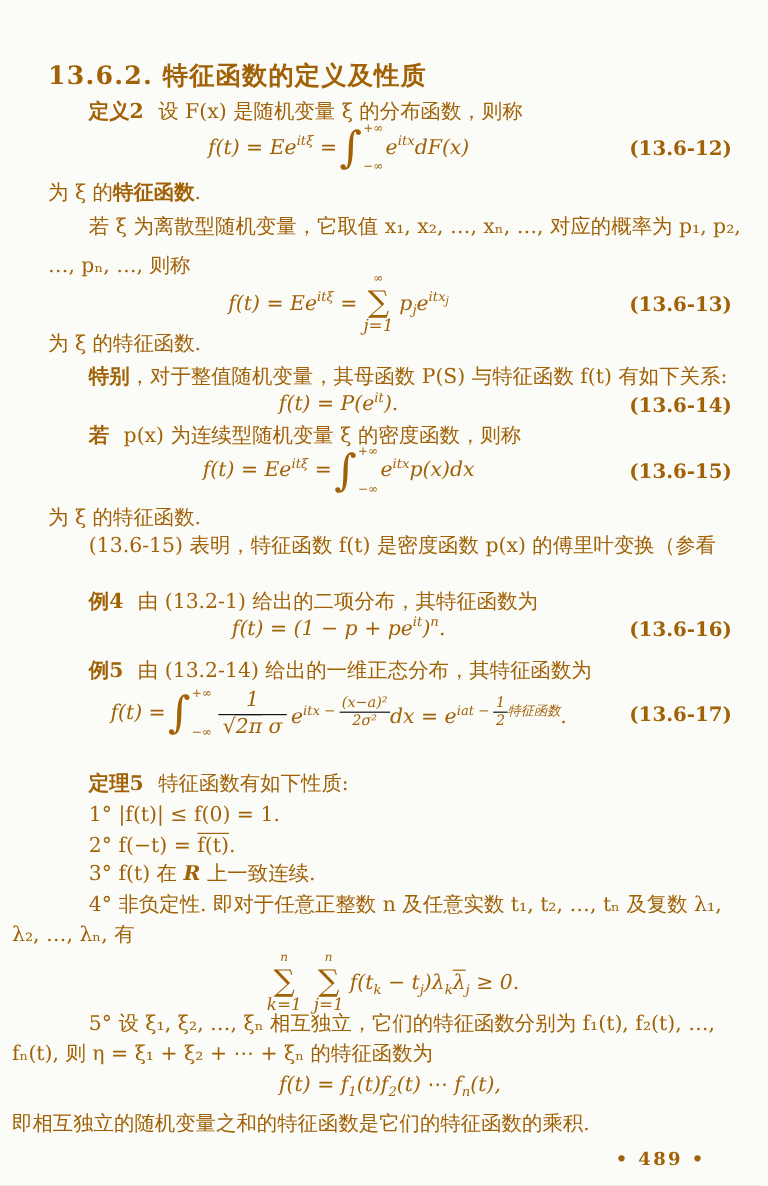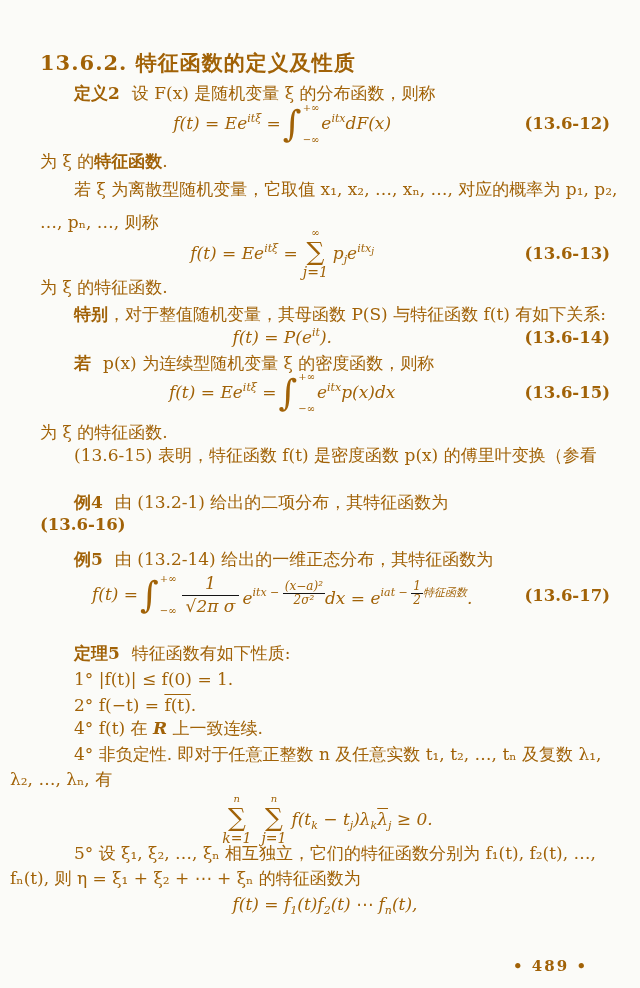--- a/index.html
+++ b/index.html
@@ -112,20 +112,23 @@
     <span class="eqnum">(13.6-15)</span>
   </div>
 
   <div class="blk" style="top:421px">为 ξ 的特征函数.</div>
 
   <div class="blk indent" style="top:444px">(13.6-15) 表明，特征函数 f(t) 是密度函数 p(x) 的傅里叶变换（参看</div>
 
   <div class="blk indent" style="top:491px"><span class="lead">例4</span><span>由 (13.2-1) 给出的二项分布，其特征函数为</span></div>
 
   <div class="eqrow" style="top:513px">
+    <span class="eqmath m">
+      <span class="chunk"><span>f(t) = (1 − p + pe</span><span class="sup">it</span><span>)</span><span class="sup">n</span><span>.</span></span>
+    </span>
     <span class="eqnum">(13.6-16)</span>
   </div>
 
   <div class="blk indent" style="top:548px"><span class="lead">例5</span><span>由 (13.2-14) 给出的一维正态分布，其特征函数为</span></div>
 
   <div class="eqrow" style="top:574px">
     <span class="eqmath m">
       <span class="chunk">f(t) = </span>
       <span class="bigint">
           <span class="intsign">∫</span>
@@ -143,21 +146,21 @@
     </span>
     <span class="eqnum">(13.6-17)</span>
   </div>
 
   <div class="blk indent" style="top:642px"><span class="lead">定理5</span><span>特征函数有如下性质:</span></div>
 
   <div class="blk indent" style="top:668px">1° |f(t)| ≤ f(0) = 1.</div>
 
   <div class="blk indent" style="top:694px"><span>2° f(−t) = </span><span class="conj">f(t)</span><span>.</span></div>
 
-  <div class="blk indent" style="top:717px"><span>4° f(t) 在 </span><span class="bi">R</span><span> 上一致连续.</span></div>
+  <div class="blk indent" style="top:717px"><span>3° f(t) 在 </span><span class="bi">R</span><span> 上一致连续.</span></div>
 
   <div class="blk indent" style="top:743px">4° 非负定性. 即对于任意正整数 n 及任意实数 t₁, t₂, …, tₙ 及复数 λ₁,</div>
   <div class="blk outdent" style="top:768px">λ₂, …, λₙ, 有</div>
 
   <div class="eqrow" style="top:794px">
     <span class="eqmath m">
       <span class="bigsum">
           <span class="sumtop">n</span>
           <span class="sumsym">∑</span>
           <span class="sumbot">k=1</span>
@@ -173,16 +176,17 @@
 
   <div class="blk indent" style="top:842px">5° 设 ξ₁, ξ₂, …, ξₙ 相互独立，它们的特征函数分别为 f₁(t), f₂(t), …,</div>
   <div class="blk outdent" style="top:867px">fₙ(t), 则 η = ξ₁ + ξ₂ + ⋯ + ξₙ 的特征函数为</div>
 
   <div class="eqrow" style="top:893px">
     <span class="eqmath m">
       <span class="chunk"><span>f(t) = f</span><span class="sub">1</span><span>(t)f</span><span class="sub">2</span><span>(t) ⋯ f</span><span class="sub">n</span><span>(t),</span></span>
     </span>
   </div>
 
+  <div class="blk outdent" style="top:926px">即相互独立的随机变量之和的特征函数是它们的特征函数的乘积.</div>
 
   <div class="pagenum" style="top:956px">• 489 •</div>
 
 </div>
 
 </body></html>

